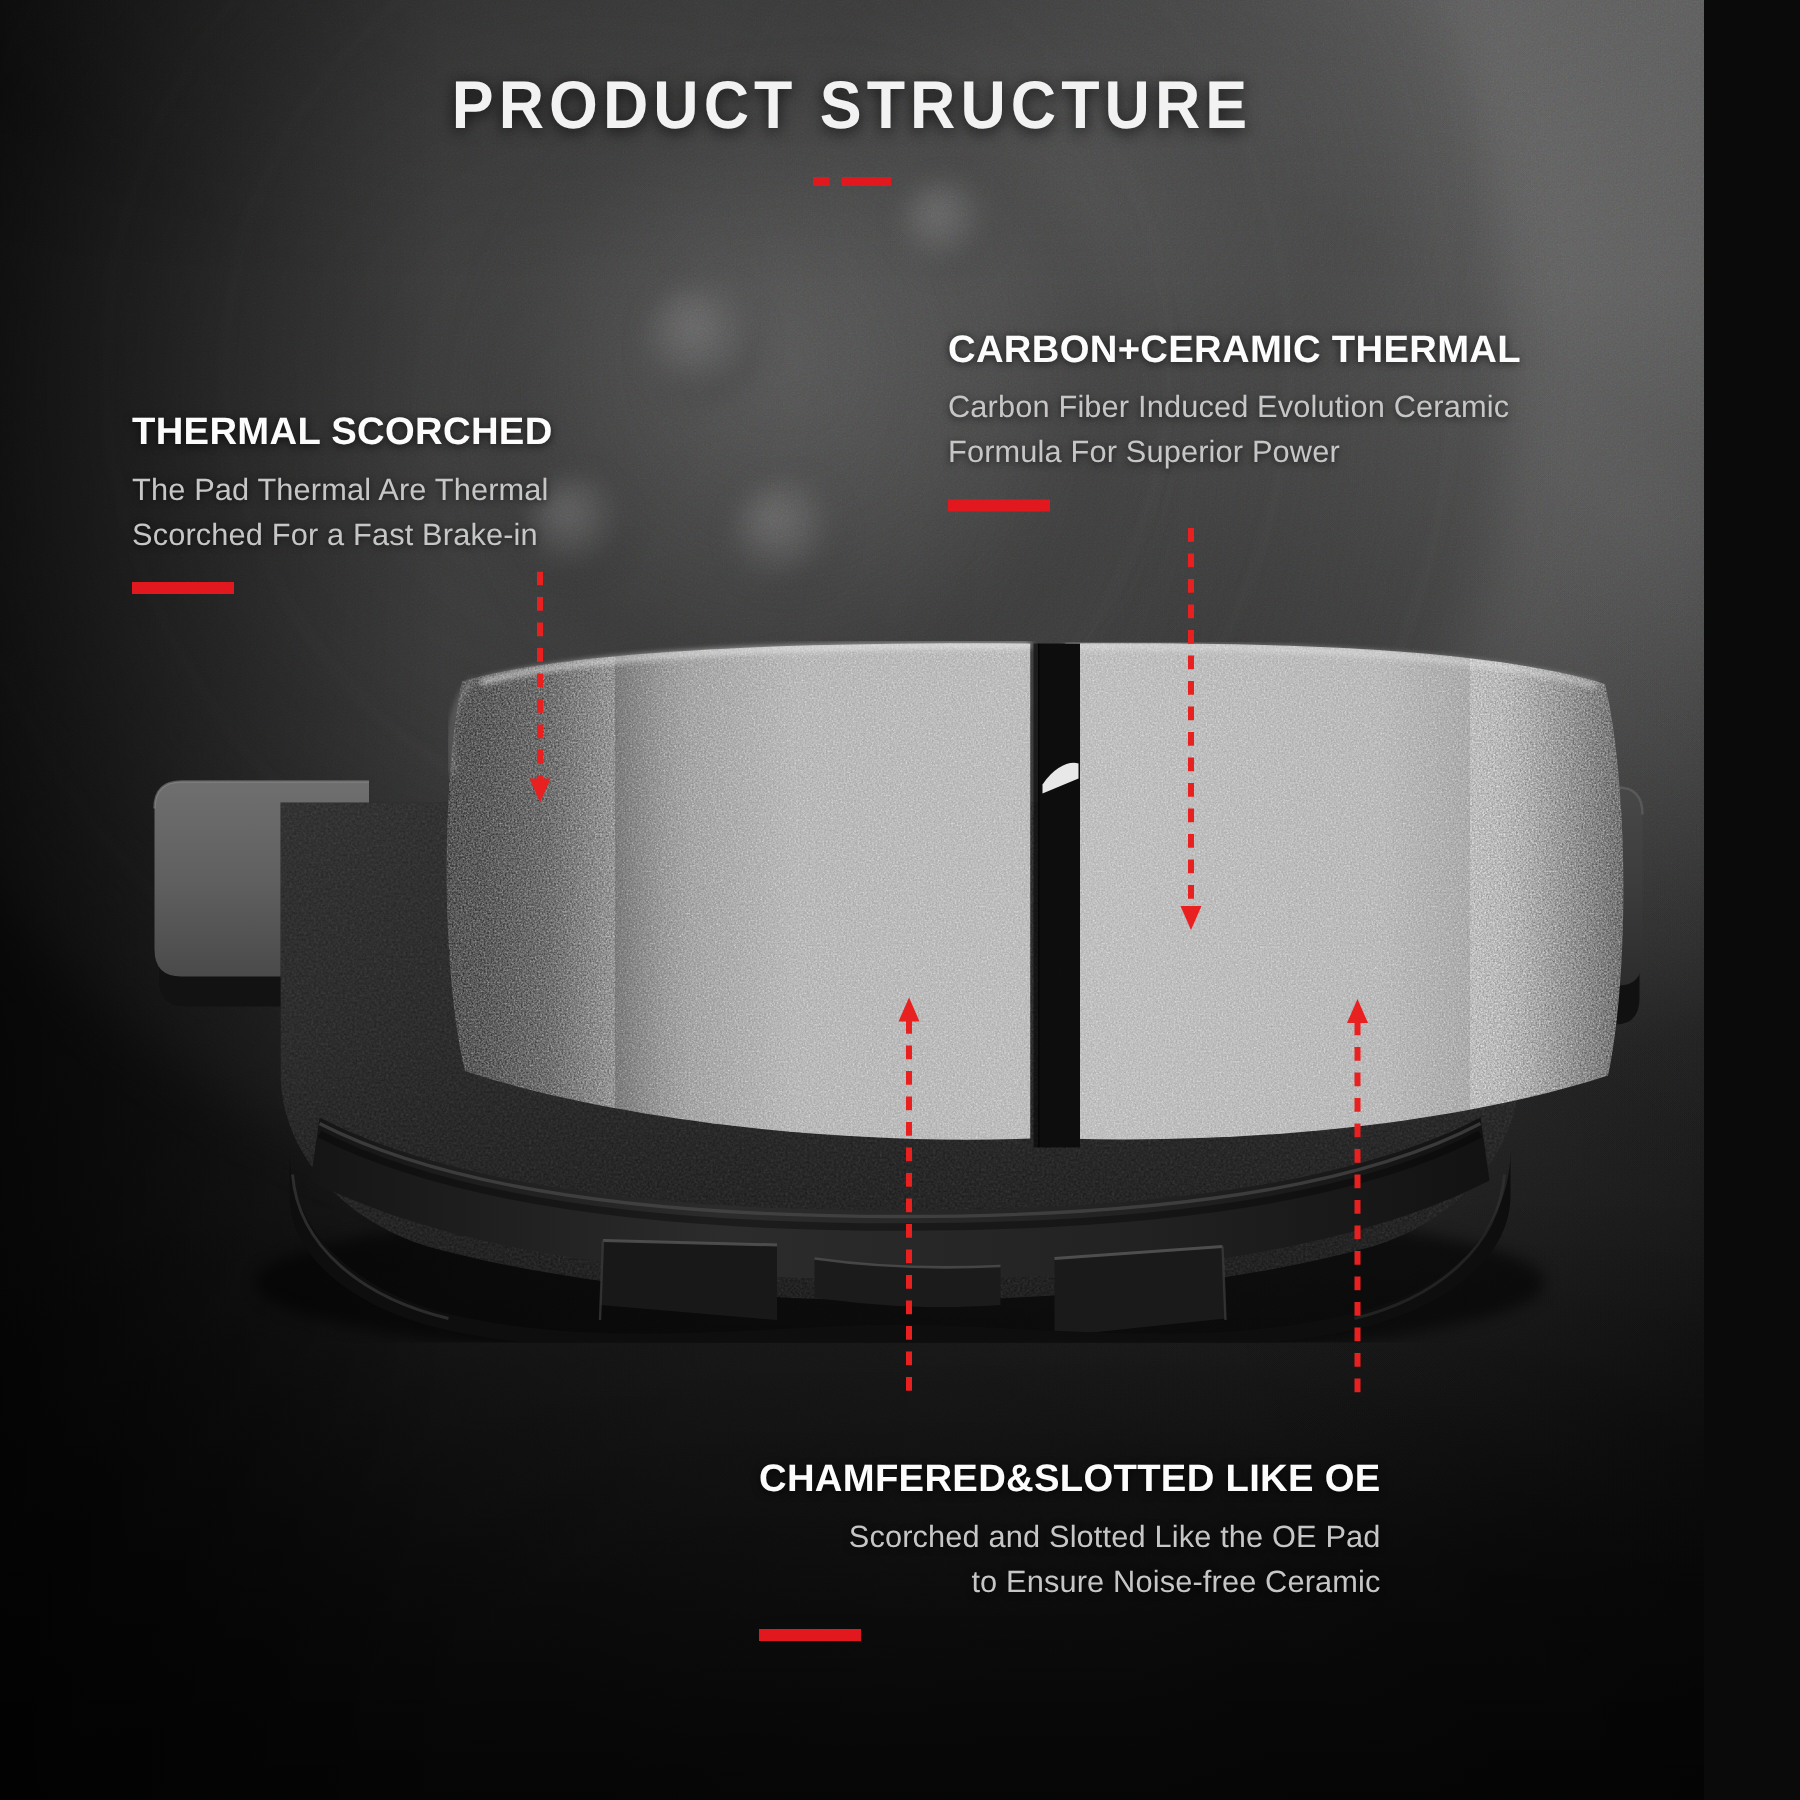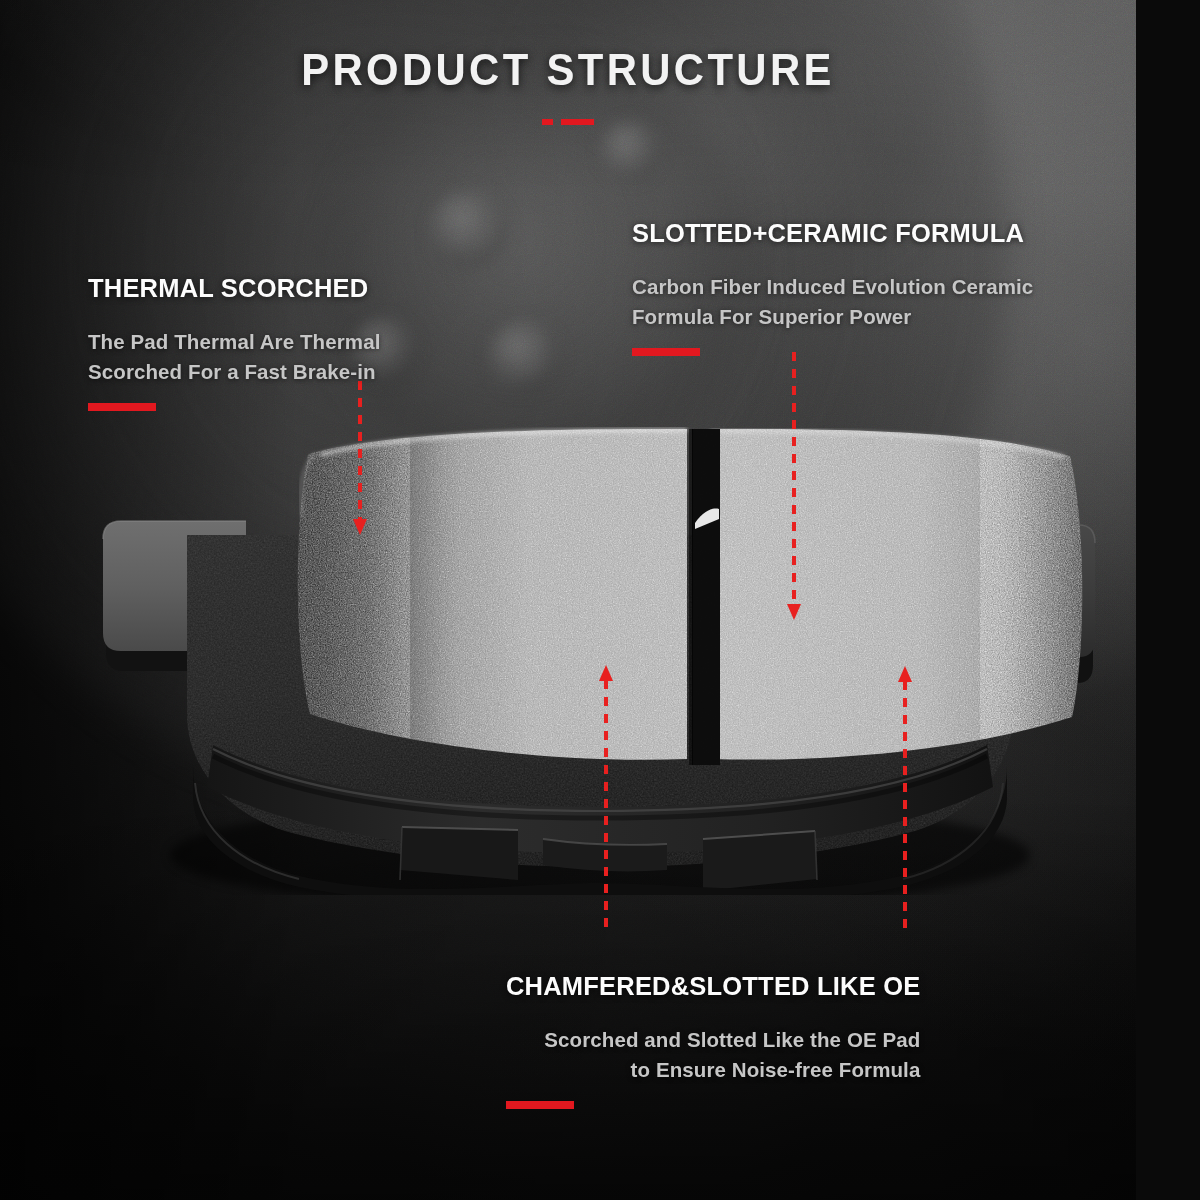--- a/index.html
+++ b/index.html
@@ -112,24 +112,24 @@
     color:#fcfcfc;
     font-size:25.5px;
     font-weight:bold;
     letter-spacing:.2px;
     white-space:nowrap;
     text-shadow:0 1px 6px rgba(0,0,0,.7);
   }
   .callout p{
     color:#c6c6c6;
     font-size:20.5px;
-    font-weight:700;
+    font-weight:400;
     line-height:30px;
     letter-spacing:.1px;
-    margin-top:24px;
+    margin-top:9px;
     text-shadow:0 1px 5px rgba(0,0,0,.6);
   }
   .redbar{ width:68px; height:8px; background:#e2181f; margin-top:16px; }
 
   #co-thermal{ left:88px;  top:274px; }
   #co-carbon { left:632px; top:219px; }
   #co-chamfer{ left:506px; top:972px;text-align:right; }
 
   
   .leader{ position:absolute; width:14px; }
@@ -372,30 +372,30 @@
   <div class="callout" id="co-thermal">
     <h3>THERMAL SCORCHED</h3>
     <p>
       <span>The Pad Thermal Are Thermal</span><br>
       <span>Scorched For a Fast Brake-in</span>
     </p>
     <div class="redbar"></div>
   </div>
 
   <div class="callout" id="co-carbon">
-    <h3>SLOTTED+CERAMIC FORMULA</h3>
+    <h3>CARBON+CERAMIC THERMAL</h3>
     <p>
       <span>Carbon Fiber Induced Evolution Ceramic</span><br>
       <span>Formula For Superior Power</span>
     </p>
     <div class="redbar"></div>
   </div>
 
   <div class="callout" id="co-chamfer">
     <h3>CHAMFERED&amp;SLOTTED LIKE OE</h3>
     <p>
       <span>Scorched and Slotted Like the OE Pad</span><br>
-      <span>to Ensure Noise-free Formula</span>
+      <span>to Ensure Noise-free Ceramic</span>
     </p>
     <div class="redbar"></div>
   </div>
 
 </div>
 
 </body></html>

